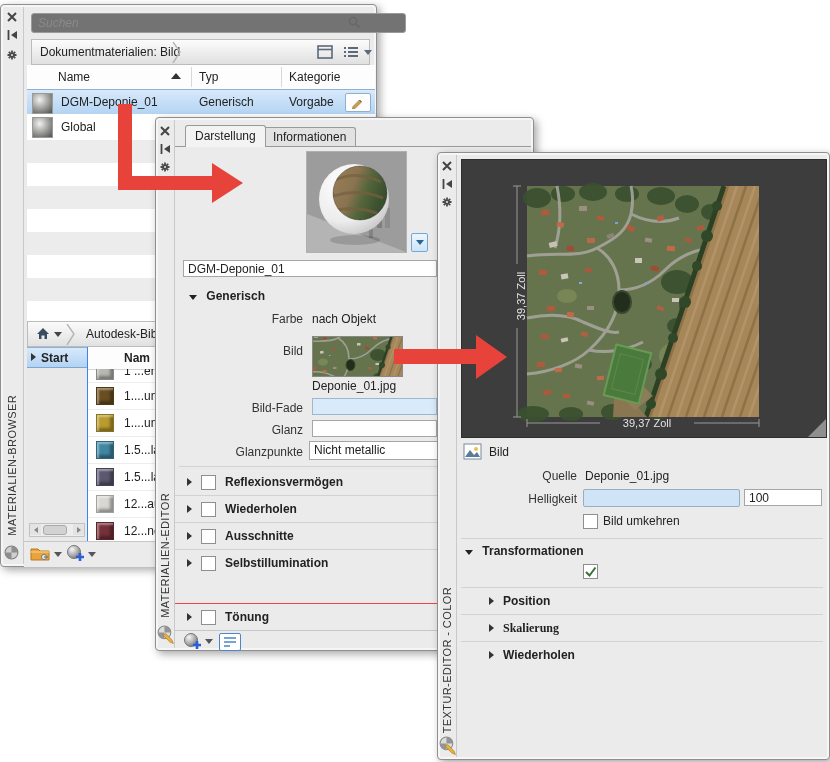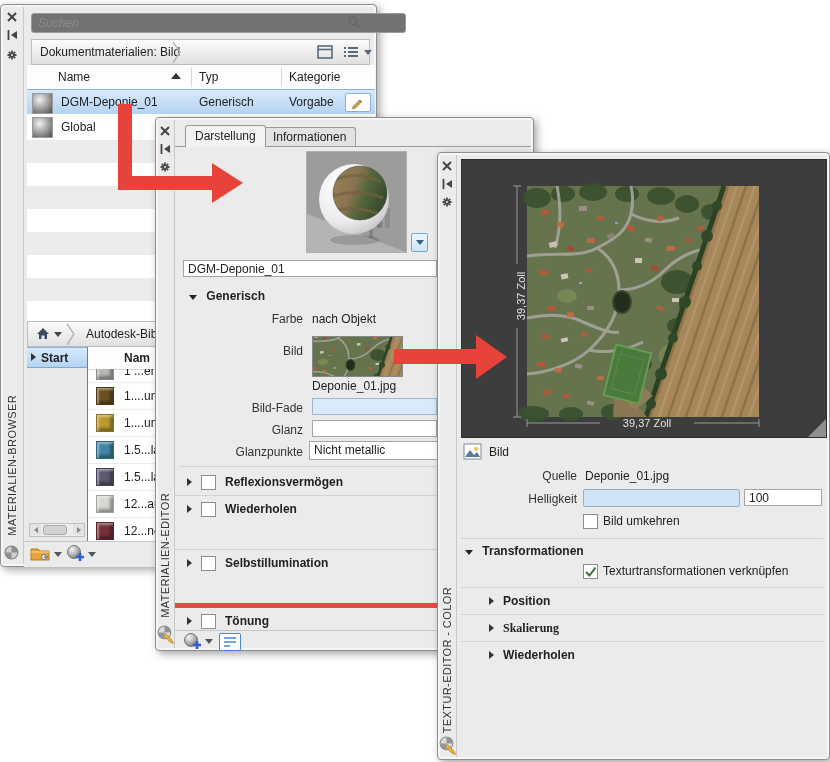--- a/index.html
+++ b/index.html
@@ -521,26 +521,31 @@
     <div class="secrow" style="top:348px;border-top:1px solid #e8e8e8;">
       <span class="caret3 abs" style="left:12px;top:9px;"></span>
       <span class="cb" style="left:26px;top:6px;"></span>
       <span class="abs bold" style="left:50px;top:6px;">Reflexionsvermögen</span>
     </div>
     <div class="secrow" style="top:375px;border-top:1px solid #d2d2d2;">
       <span class="caret3 abs" style="left:12px;top:9px;"></span>
       <span class="cb" style="left:26px;top:6px;"></span>
       <span class="abs bold" style="left:50px;top:6px;">Wiederholen</span>
     </div>
+    <div class="secrow" style="top:402px;border-top:1px solid #d2d2d2;">
+      <span class="caret3 abs" style="left:12px;top:9px;"></span>
+      <span class="cb" style="left:26px;top:6px;"></span>
+      <span class="abs bold" style="left:50px;top:6px;">Ausschnitte</span>
+    </div>
     <div class="secrow" style="top:429px;border-top:1px solid #d2d2d2;">
       <span class="caret3 abs" style="left:12px;top:9px;"></span>
       <span class="cb" style="left:26px;top:6px;"></span>
       <span class="abs bold" style="left:50px;top:6px;">Selbstillumination</span>
     </div>
-    <div class="secrow" style="top:483px;border-top:5px solid #ef4444;">
+    <div class="secrow" style="top:483px;border-top:1px solid #ef4444;">
       <span class="caret3 abs" style="left:12px;top:9px;"></span>
       <span class="cb" style="left:26px;top:6px;"></span>
       <span class="abs bold" style="left:50px;top:6px;">Tönung</span>
     </div>
 
     <div class="abs" style="left:0;right:0;top:510px;bottom:0;border-top:1px solid #c6c6c6;background:#ebebeb;">
       <span class="abs" style="left:8px;top:1px;">
         <svg width="19" height="19">
               <circle cx="8" cy="8" r="6.5" fill="url(#ballG)" stroke="#777"></circle>
               <path d="M10,13 H18 M14,9 V17" stroke="#2a5fd6" stroke-width="2.6"></path>
@@ -618,21 +623,20 @@
 
     <div class="abs" style="left:8px;top:389px;">
       <span class="caretdown" style="border-top-color:#222;margin-right:6px;"></span>
       <span class="bold">Transformationen</span>
     </div>
     <span class="cb" style="left:126px;top:409px;">
       <svg width="13" height="13">
             <path d="M2,7 L5.5,10.5 L11.5,2.5" fill="none" stroke="#3a6e3a" stroke-width="2"></path>
           </svg>
     </span>
-    <span class="abs" style="left:146px;top:409px;">Texturtransformationen verknüpfen</span>
     <div class="sep" style="top:432px;"></div>
     <div class="secrow" style="top:433px;height:26px;">
       <span class="caret3 abs" style="left:32px;top:9px;"></span>
       <span class="abs bold" style="left:46px;top:6px;">Position</span>
     </div>
     <div class="sep" style="top:459px;"></div>
     <div class="secrow" style="top:460px;height:26px;font-family:Liberation Serif, serif;">
       <span class="caret3 abs" style="left:32px;top:9px;"></span>
       <span class="abs bold" style="left:46px;top:6px;">Skalierung</span>
     </div>

